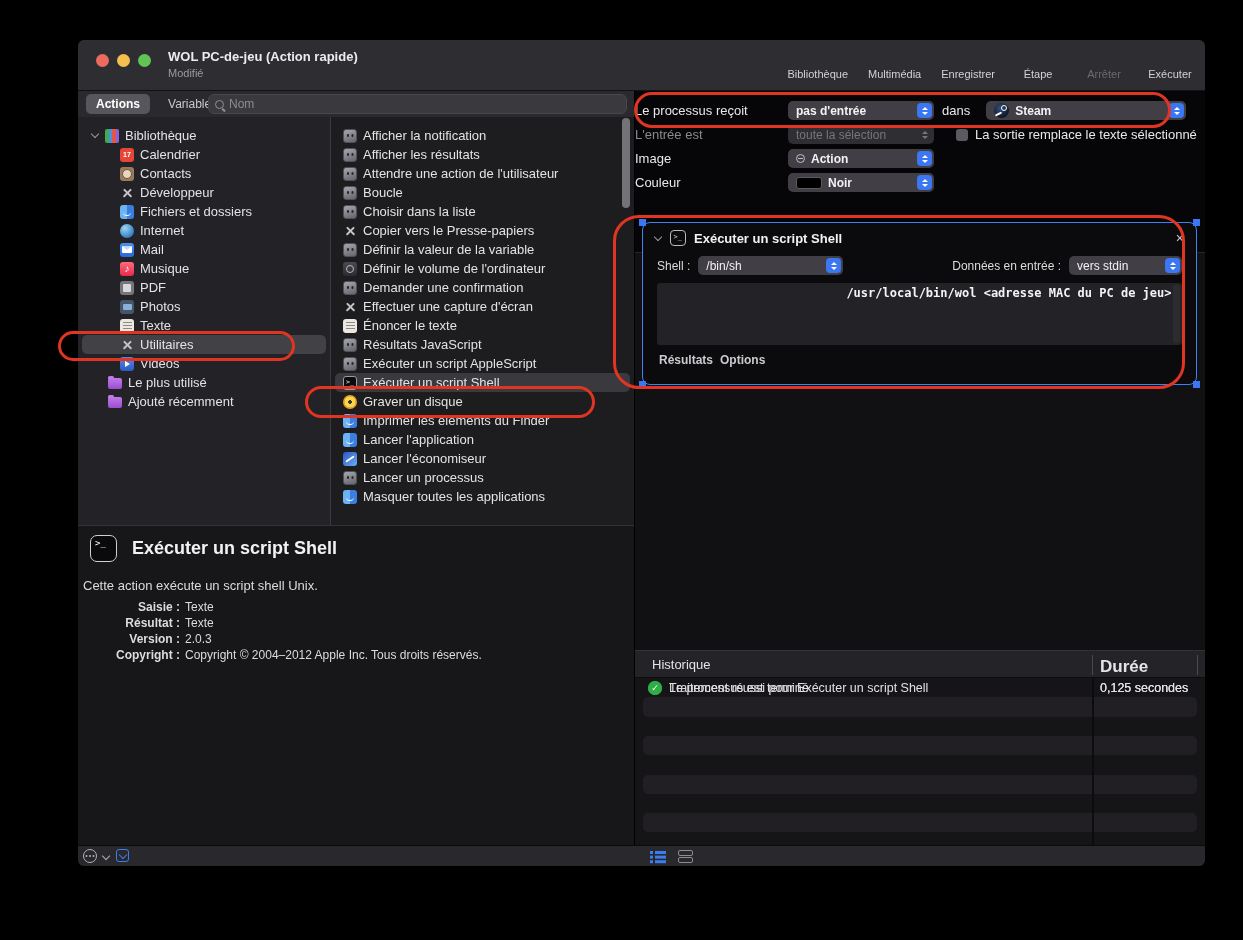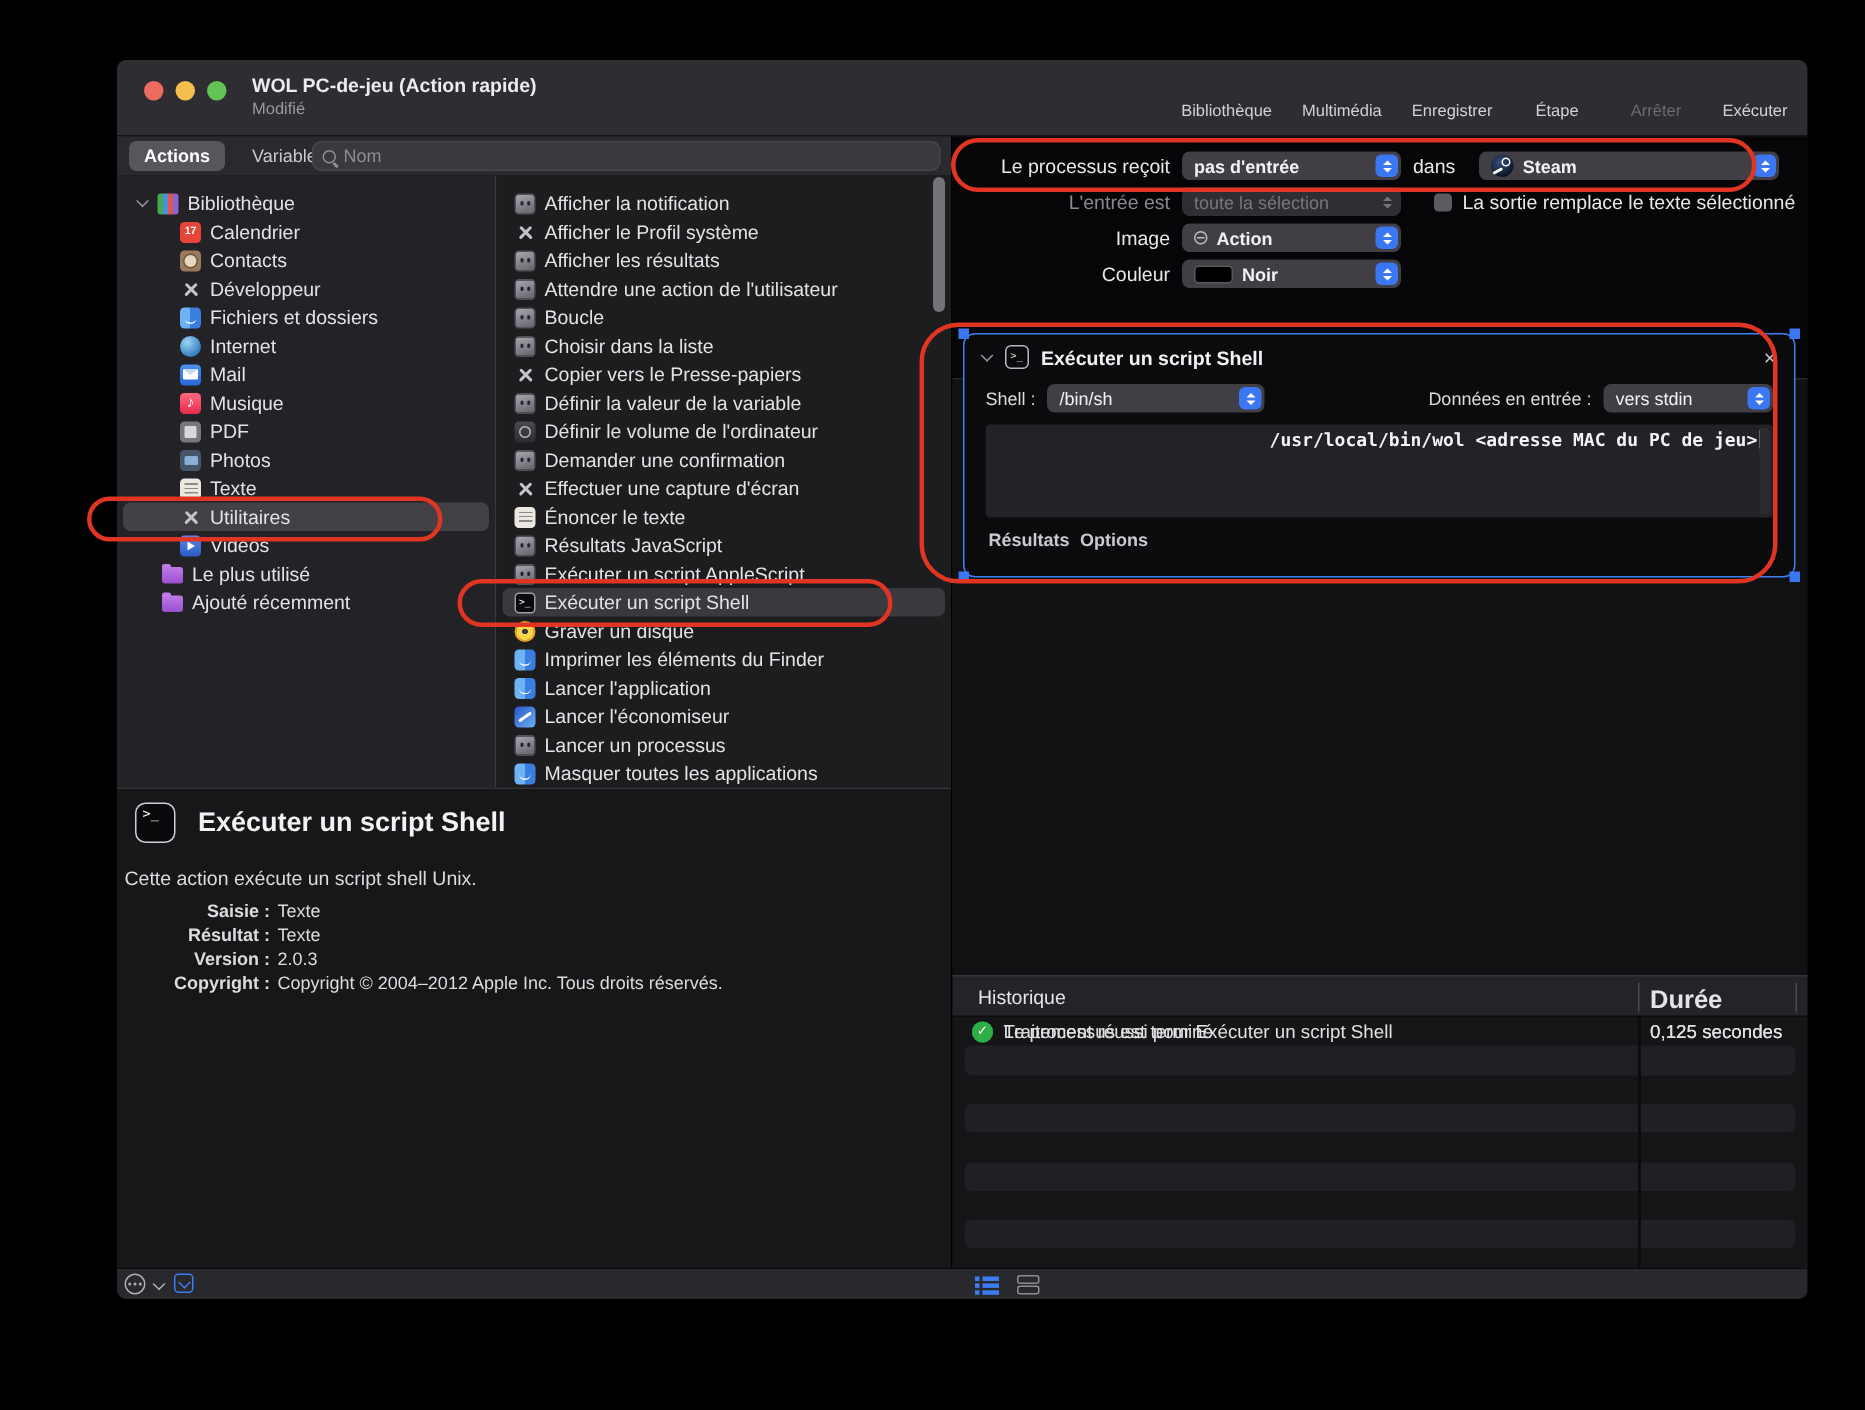--- a/index.html
+++ b/index.html
@@ -99,21 +99,21 @@
   .desc-title { position:absolute; left:54px; top:12px; font-size:18px; font-weight:bold; color:#f2f1f4; }
   .desc-text { position:absolute; left:5px; top:52px; font-size:13px; color:#dcdbde; }
   .desc-fields { position:absolute; left:0; top:73px; width:556px; }
   .desc-field { display:flex; height:16px; align-items:center; font-size:12px; color:#dcdbde; }
   .desc-field .fl { width:102px; text-align:right; font-weight:bold; flex:none; }
   .desc-field .fv { margin-left:5px; white-space:nowrap; }
 
   
   .settings { position:absolute; left:557px; top:51px; width:570px; height:161px; background:#060507; padding-top:10px; }
   .set-row { display:flex; align-items:center; height:19px; margin-bottom:5px; font-size:13px; color:#e8e7ea; }
-  .set-label { width:145px; text-align:right; flex:none; white-space:nowrap; }
+  .set-label { width:145px; flex:none; white-space:nowrap; }
   .set-label.dim { color:#8a898e; }
   .mid-label { margin:0 8px; }
 
   .popup { height:19px; background:#413f45; border-radius:5px; display:flex; align-items:center; padding:0 2px 0 8px; margin-left:8px;
            font-size:12px; font-weight:bold; color:#f2f1f4; gap:6px; position:relative; }
   .popup .pp-txt { flex:1; white-space:nowrap; overflow:hidden; }
   .pp-cap { width:15px; height:15px; background:#3b77f2; border-radius:4px; flex:none; display:flex; flex-direction:column; align-items:center; justify-content:center; gap:2px; }
   .pp-cap i { display:block; width:0; height:0; }
   .pp-cap .cu { border-left:3px solid transparent; border-right:3px solid transparent; border-bottom:3.5px solid #fff; }
   .pp-cap .cd { border-left:3px solid transparent; border-right:3px solid transparent; border-top:3.5px solid #fff; }
@@ -360,25 +360,20 @@
     <div class="col-div"></div>
 
     <div class="actlist">
 
         <div class="row">
           <span class="ic" data-icon="robot"></span>
           <span>Afficher la notification</span>
 
         </div>
 
-        <div class="row">
-          <span class="ic" data-icon="xtools"></span>
-          <span>Afficher le Profil système</span>
-
-        </div>
 
         <div class="row">
           <span class="ic" data-icon="robot"></span>
           <span>Afficher les résultats</span>
 
         </div>
 
         <div class="row">
           <span class="ic" data-icon="robot"></span>
           <span>Attendre une action de l'utilisateur</span>

